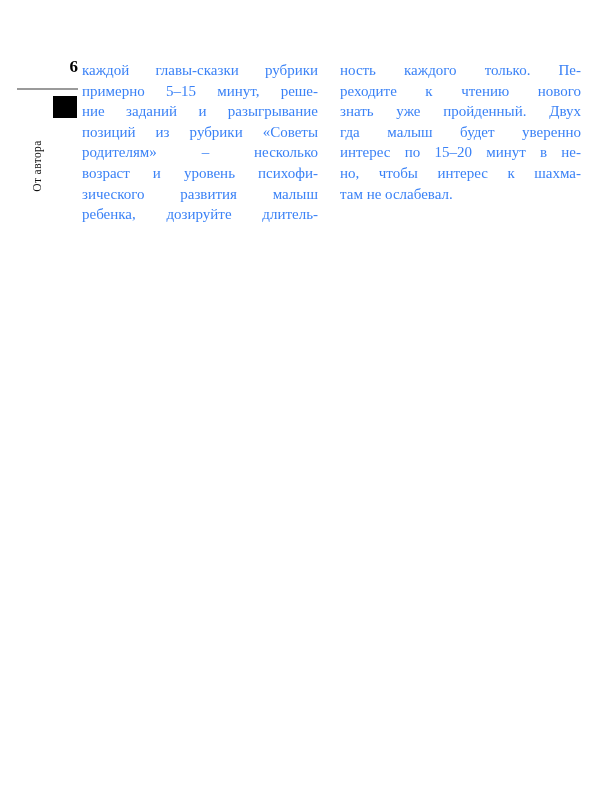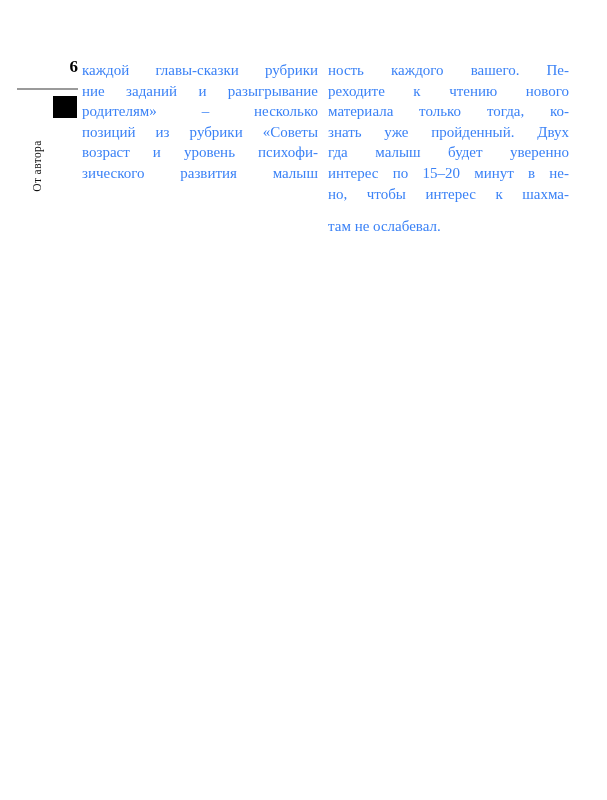--- a/index.html
+++ b/index.html
@@ -100,21 +100,21 @@
     color: #3b82f6;
     hyphens: manual;
   }
 
   .col-left {
     left: 0;
     width: 236px;
   }
 
   .col-right {
-    left: 246px;
+    left: 258px;
     width: 241px;
   }
 
   .col p {
     margin: 0;
   }
 
   
   .line {
     display: block;
@@ -126,21 +126,20 @@
     justify-content: space-between;
   }
 
   .line.justify > span {
     white-space: pre;
   }
 
   .line.flush {
     display: block;
     white-space: nowrap;
-    margin-top: 12px;
   }
 </style>
 </head>
 <body>
 
 <div class="page">
 
   <div class="margin-block">
 
     <div class="folio">6</div>
@@ -154,71 +153,76 @@
   </div>
 
   <div class="columns">
 
     <div class="col col-left">
       <p>
         <span class="line justify">
             <span>каждой</span>
             <span>главы-сказки</span>
             <span>рубрики</span>
+          </span>
+        <span class="line justify">
+            <span>примерно</span>
+            <span>5–15</span>
+            <span>минут,</span>
+            <span>реше-</span>
           </span>
         <span class="line justify">
             <span>ние</span>
             <span>заданий</span>
             <span>и</span>
             <span>разыгрывание</span>
           </span>
         <span class="line justify">
-            <span>родителям»</span>
-            <span>–</span>
-            <span>несколько</span>
-          </span>
-        <span class="line justify">
             <span>позиций</span>
             <span>из</span>
             <span>рубрики</span>
             <span>«Советы</span>
           </span>
         <span class="line justify">
+            <span>родителям»</span>
+            <span>–</span>
+            <span>несколько</span>
+          </span>
+        <span class="line justify">
             <span>возраст</span>
             <span>и</span>
             <span>уровень</span>
             <span>психофи-</span>
           </span>
         <span class="line justify">
             <span>зического</span>
             <span>развития</span>
             <span>малыш</span>
           </span>
+        <span class="line justify">
+            <span>ребенка,</span>
+            <span>дозируйте</span>
+            <span>длитель-</span>
+          </span>
       </p>
     </div>
 
     <div class="col col-right">
       <p>
         <span class="line justify">
             <span>ность</span>
             <span>каждого</span>
-            <span>вашего.</span>
+            <span>только.</span>
             <span>Пе-</span>
           </span>
         <span class="line justify">
             <span>реходите</span>
             <span>к</span>
             <span>чтению</span>
             <span>нового</span>
-          </span>
-        <span class="line justify">
-            <span>материала</span>
-            <span>только</span>
-            <span>тогда,</span>
-            <span>ко-</span>
           </span>
         <span class="line justify">
             <span>знать</span>
             <span>уже</span>
             <span>пройденный.</span>
             <span>Двух</span>
           </span>
         <span class="line justify">
             <span>гда</span>
             <span>малыш</span>

